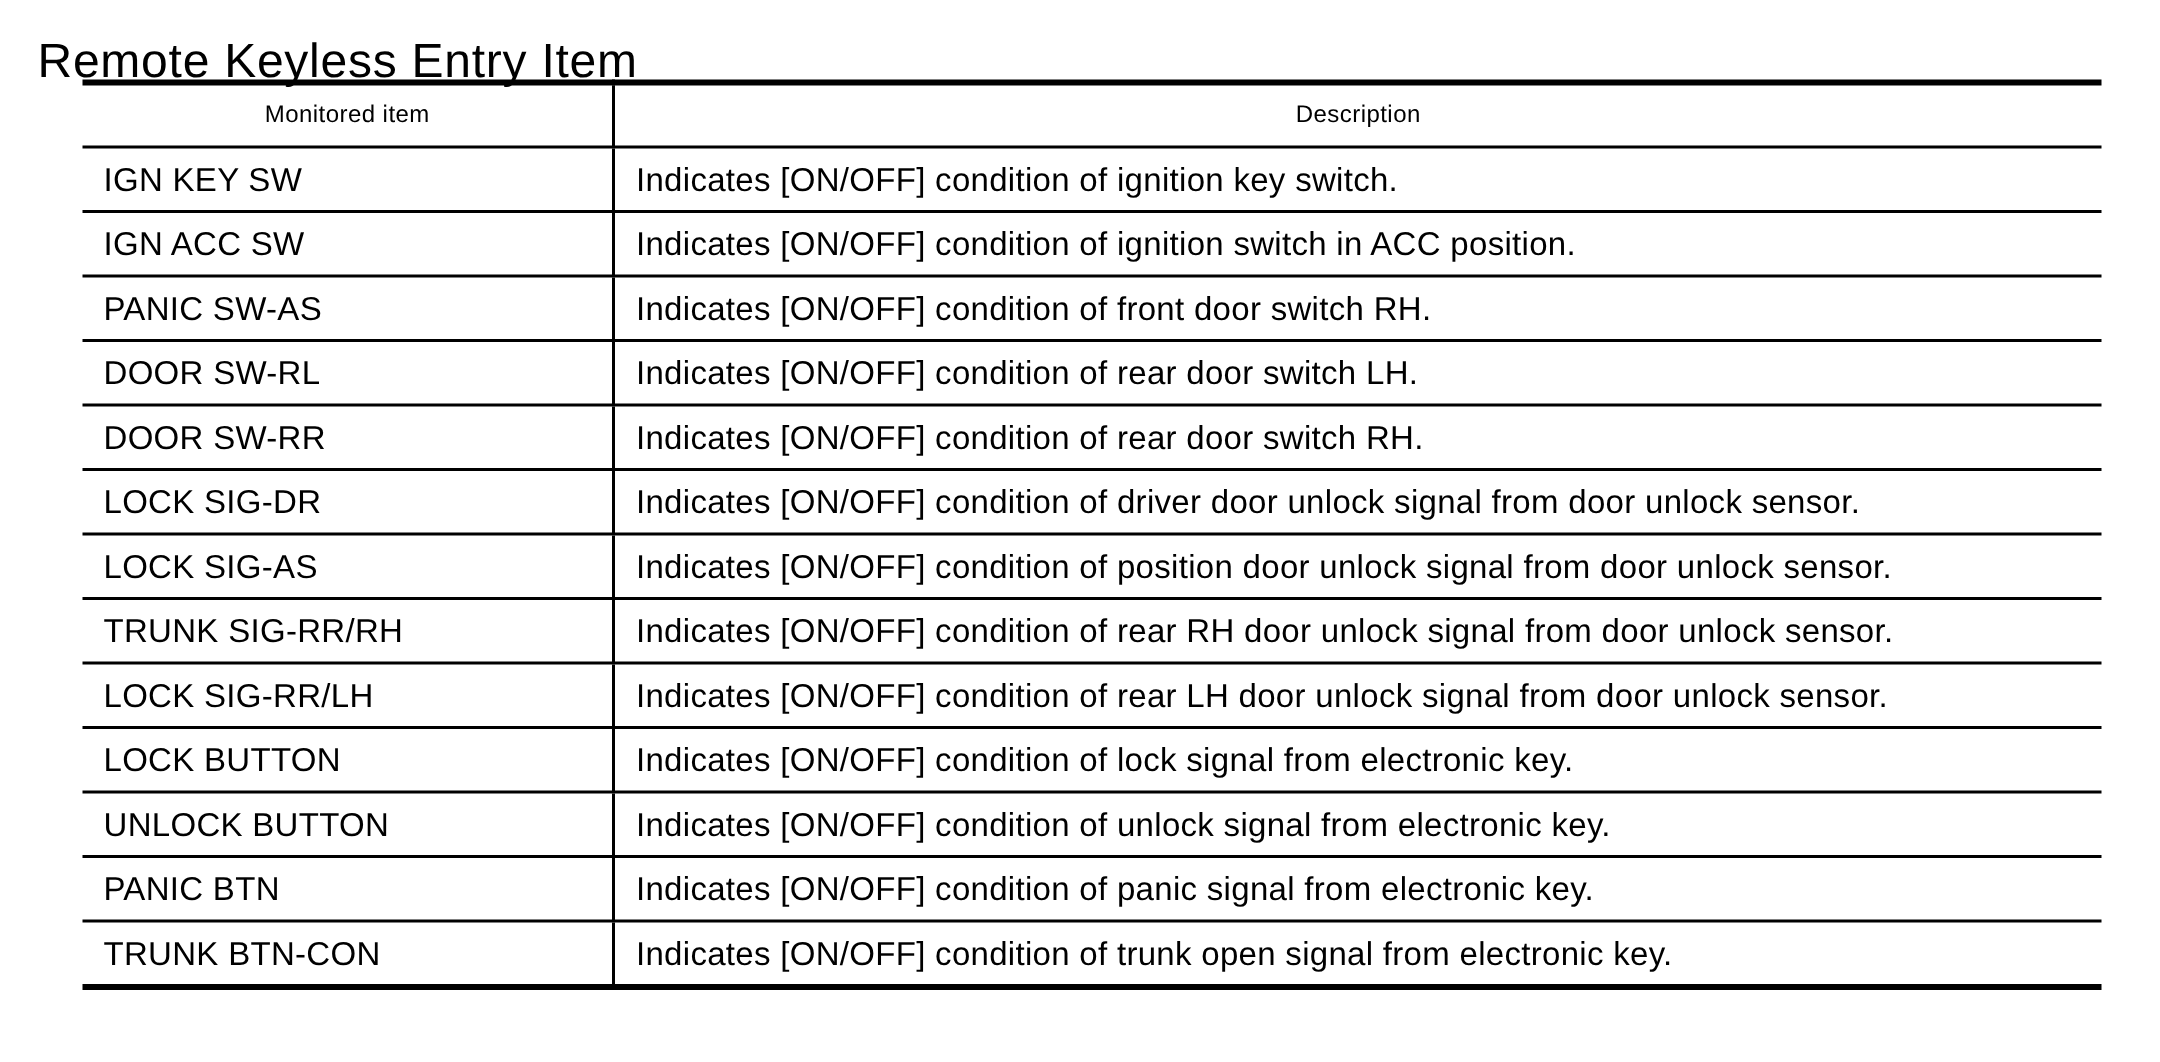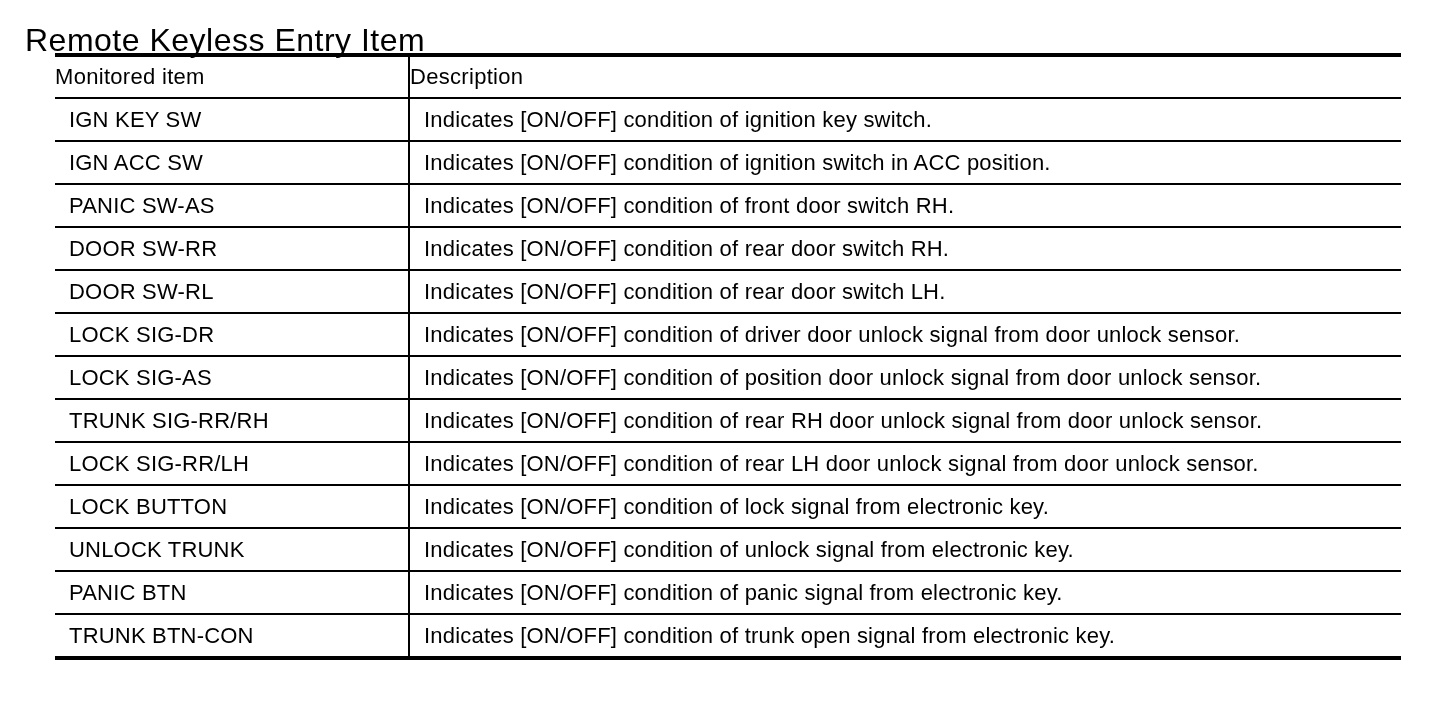--- a/index.html
+++ b/index.html
@@ -30,24 +30,24 @@
     top: 53px;
     width: 1346px;
     border-collapse: collapse;
     border-top: 4px solid #000000;
     border-bottom: 4px solid #000000;
     table-layout: fixed;
   }
   col.col-item { width: 354px; }
   col.col-desc { width: 992px; }
   th {
-    font-size: 22px;
+    font-size: 16px;
     font-weight: 400;
     height: 40px;
-    text-align: left;
+    text-align: center;
     vertical-align: middle;
     padding: 0;
     letter-spacing: 0.3px;
   }
   td {
     font-size: 22px;
     font-weight: 400;
     height: 41px;
     border-top: 2px solid #000000;
     vertical-align: middle;
@@ -88,27 +88,27 @@
     <td>Indicates [ON/OFF] condition of ignition switch in ACC position.</td>
   </tr>
 
 
   <tr>
     <td>PANIC SW-AS</td>
     <td>Indicates [ON/OFF] condition of front door switch RH.</td>
   </tr>
 
   <tr>
-    <td>DOOR SW-RR</td>
-    <td>Indicates [ON/OFF] condition of rear door switch RH.</td>
+    <td>DOOR SW-RL</td>
+    <td>Indicates [ON/OFF] condition of rear door switch LH.</td>
   </tr>
 
   <tr>
-    <td>DOOR SW-RL</td>
-    <td>Indicates [ON/OFF] condition of rear door switch LH.</td>
+    <td>DOOR SW-RR</td>
+    <td>Indicates [ON/OFF] condition of rear door switch RH.</td>
   </tr>
 
   <tr>
     <td>LOCK SIG-DR</td>
     <td>Indicates [ON/OFF] condition of driver door unlock signal from door unlock sensor.</td>
   </tr>
 
   <tr>
     <td>LOCK SIG-AS</td>
     <td>Indicates [ON/OFF] condition of position door unlock signal from door unlock sensor.</td>
@@ -123,21 +123,21 @@
     <td>LOCK SIG-RR/LH</td>
     <td>Indicates [ON/OFF] condition of rear LH door unlock signal from door unlock sensor.</td>
   </tr>
 
   <tr>
     <td>LOCK BUTTON</td>
     <td>Indicates [ON/OFF] condition of lock signal from electronic key.</td>
   </tr>
 
   <tr>
-    <td>UNLOCK TRUNK</td>
+    <td>UNLOCK BUTTON</td>
     <td>Indicates [ON/OFF] condition of unlock signal from electronic key.</td>
   </tr>
 
   <tr>
     <td>PANIC BTN</td>
     <td>Indicates [ON/OFF] condition of panic signal from electronic key.</td>
   </tr>
 
   <tr>
     <td>TRUNK BTN-CON</td>

